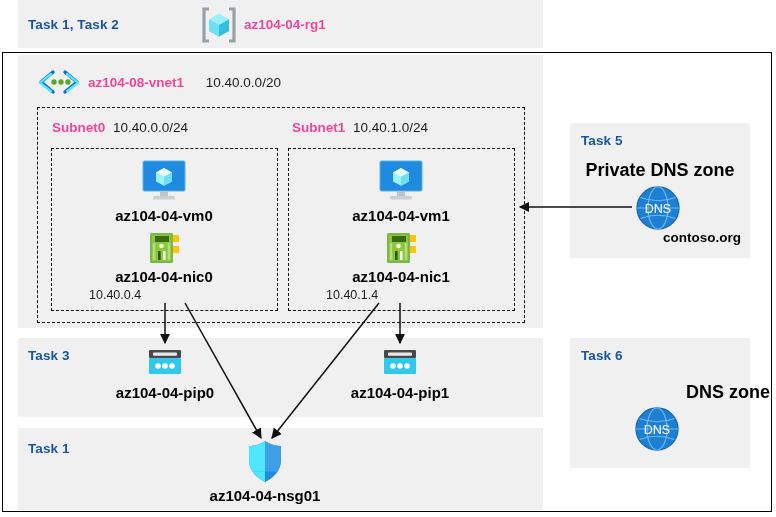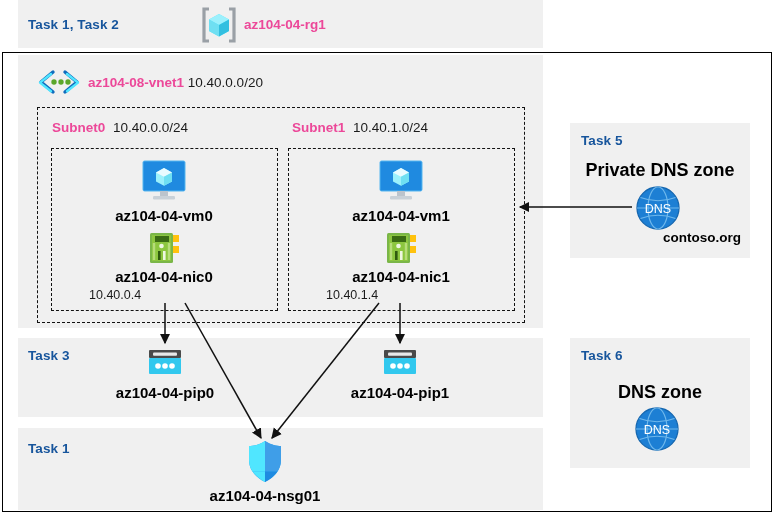--- a/index.html
+++ b/index.html
@@ -60,21 +60,21 @@
     <path d="M29,3 L41,13 L29,23" fill="none" stroke="#0f6cbd" stroke-width="3.4" stroke-linecap="round" stroke-linejoin="round"></path>
     <path d="M31,5 L42,13.6 L31,22.2" fill="none" stroke="#50e6ff" stroke-width="2.4" stroke-linecap="round" stroke-linejoin="round"></path>
     <circle cx="18" cy="13" r="2.7" fill="#5aa62b"></circle>
     <circle cx="25" cy="13" r="2.7" fill="#5aa62b"></circle>
     <circle cx="32" cy="13" r="2.7" fill="#5aa62b"></circle>
   </svg>
 </div>
 
 <div class="hdr" style="left:88px;top:75px;">
   <span class="bold">az104-08-vnet1</span>
-  <span class="reg" style="margin-left: 0;">10.40.0.0/20</span>
+  <span class="reg" style="margin-left: 18px;">10.40.0.0/20</span>
 </div>
 
 <div class="dashed" style="left:37px;top:107px;width:488px;height:216px;"></div>
 
 <div class="hdr" style="left:52px;top:120px;">
   <span class="bold">Subnet0</span>
   <span class="reg" style="margin-left: 4px;">10.40.0.0/24</span>
 </div>
 
 <div class="dashed" style="left:51px;top:148px;width:227px;height:163px;"></div>
@@ -199,21 +199,21 @@
     <line x1="2" y1="23" x2="44" y2="23" stroke="#6fb8ec" stroke-width="1.2"></line>
     <path d="M5.5,12.5 Q23,19 40.5,12.5" fill="none" stroke="#6fb8ec" stroke-width="1.2"></path>
     <path d="M5.5,33.5 Q23,27 40.5,33.5" fill="none" stroke="#6fb8ec" stroke-width="1.2"></path>
     <text x="23" y="28" font-family="Liberation Sans, sans-serif" font-size="12.5" fill="#ffffff" text-anchor="middle">DNS</text>
   </svg>
 </div>
 <div class="nodelabel" style="left:570px;top:230px;width:180px;font-size:13.5px;margin-left:42px;">contoso.org</div>
 
 <div class="panel" id="task6panel" style="left:570px;top:338px;width:180px;height:130px;"></div>
 <div class="tasklabel" style="left:581px;top:348px;">Task 6</div>
-<div class="ctrtitle" style="left:570px;top:382px;width:180px;">DNS zone</div>
+<div class="ctrtitle" style="left:570px;top:382px;width:200px;text-align:right;">DNS zone</div>
 
 <div class="icon" style="left:634px;top:406px;">
   <svg width="46" height="46" viewBox="0 0 46 46">
     <circle cx="23" cy="23" r="21" fill="#1d7fd4"></circle>
     <circle cx="23" cy="23" r="21" fill="none" stroke="#1567b0" stroke-width="1.3"></circle>
     <ellipse cx="23" cy="23" rx="10" ry="21" fill="none" stroke="#6fb8ec" stroke-width="1.2"></ellipse>
     <line x1="2" y1="23" x2="44" y2="23" stroke="#6fb8ec" stroke-width="1.2"></line>
     <path d="M5.5,12.5 Q23,19 40.5,12.5" fill="none" stroke="#6fb8ec" stroke-width="1.2"></path>
     <path d="M5.5,33.5 Q23,27 40.5,33.5" fill="none" stroke="#6fb8ec" stroke-width="1.2"></path>
     <text x="23" y="28" font-family="Liberation Sans, sans-serif" font-size="12.5" fill="#ffffff" text-anchor="middle">DNS</text>

